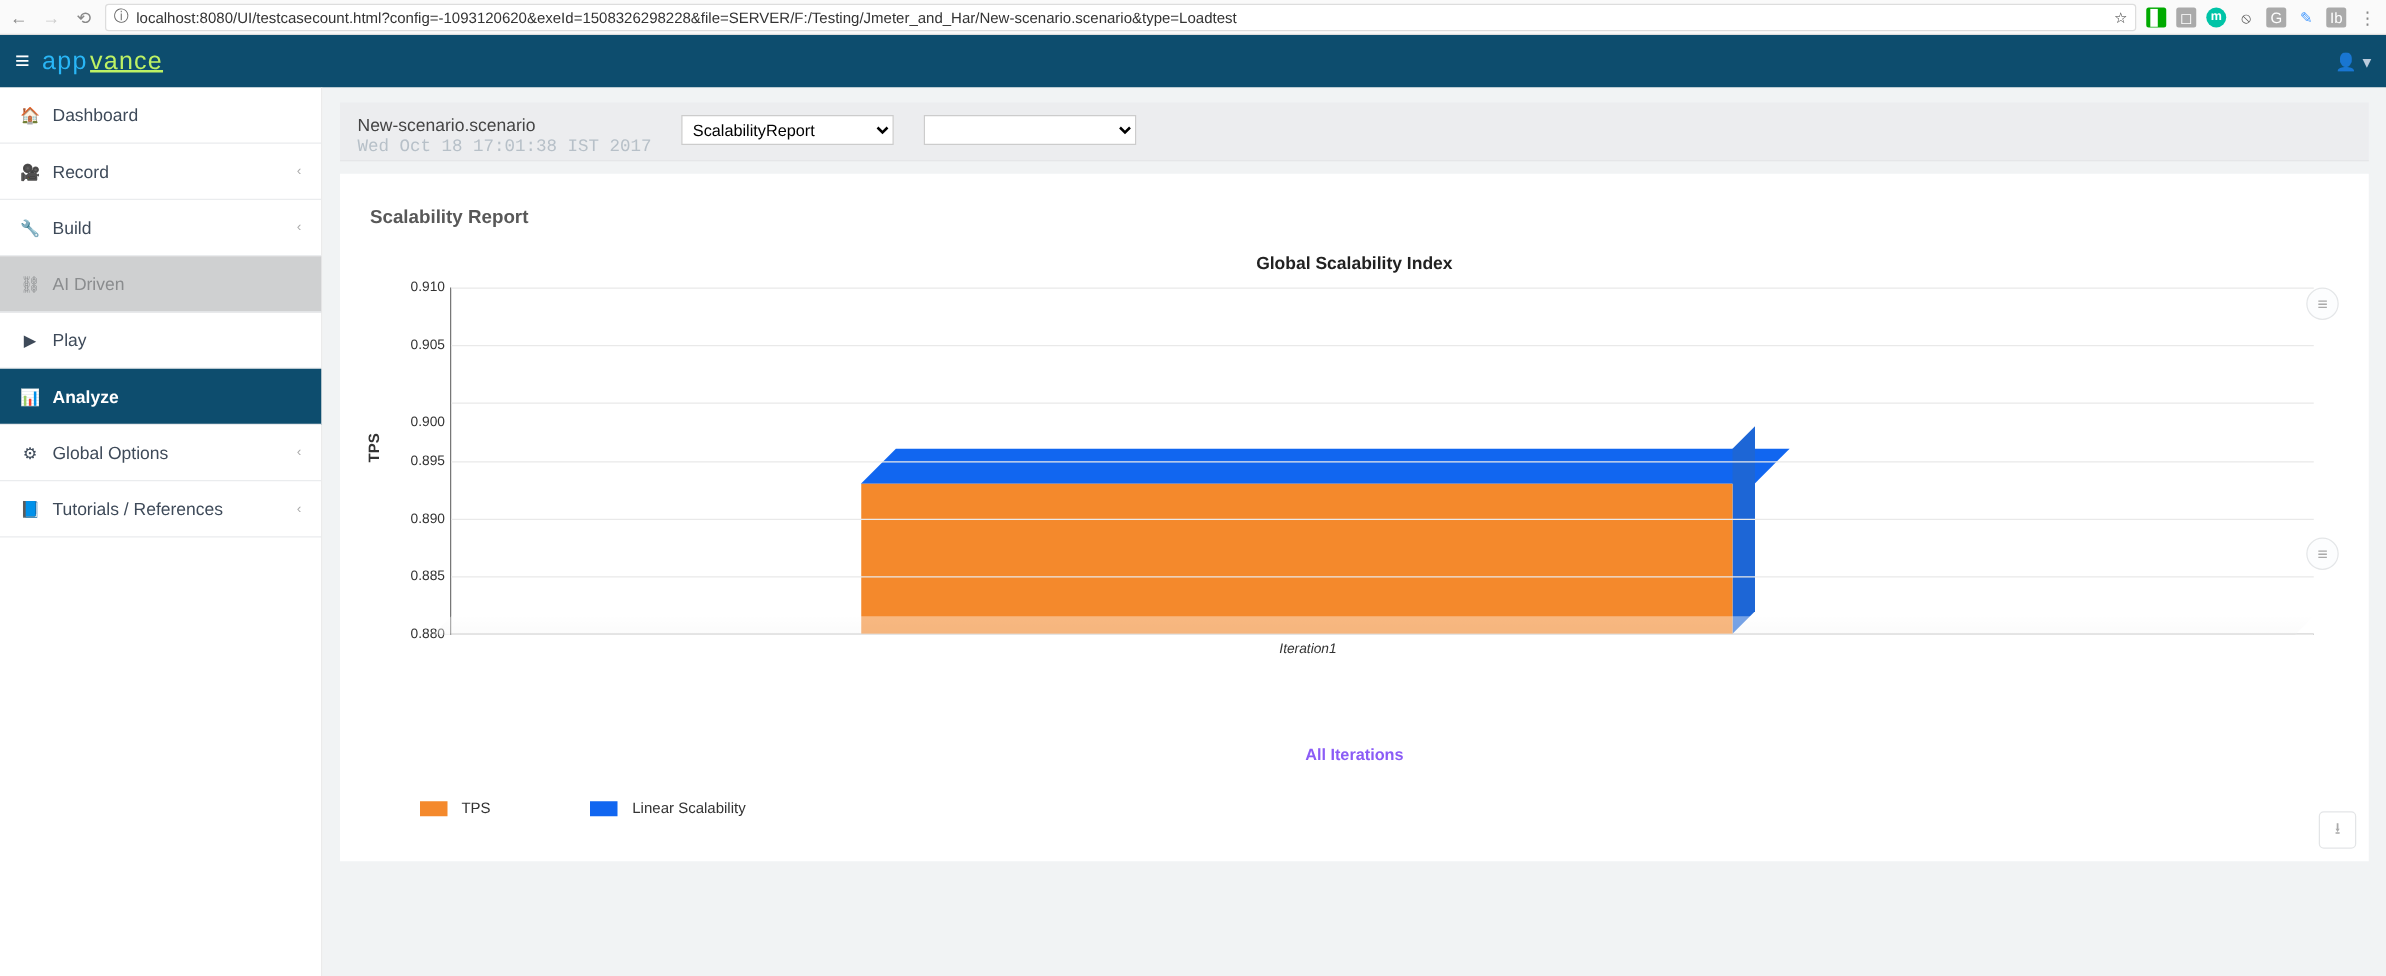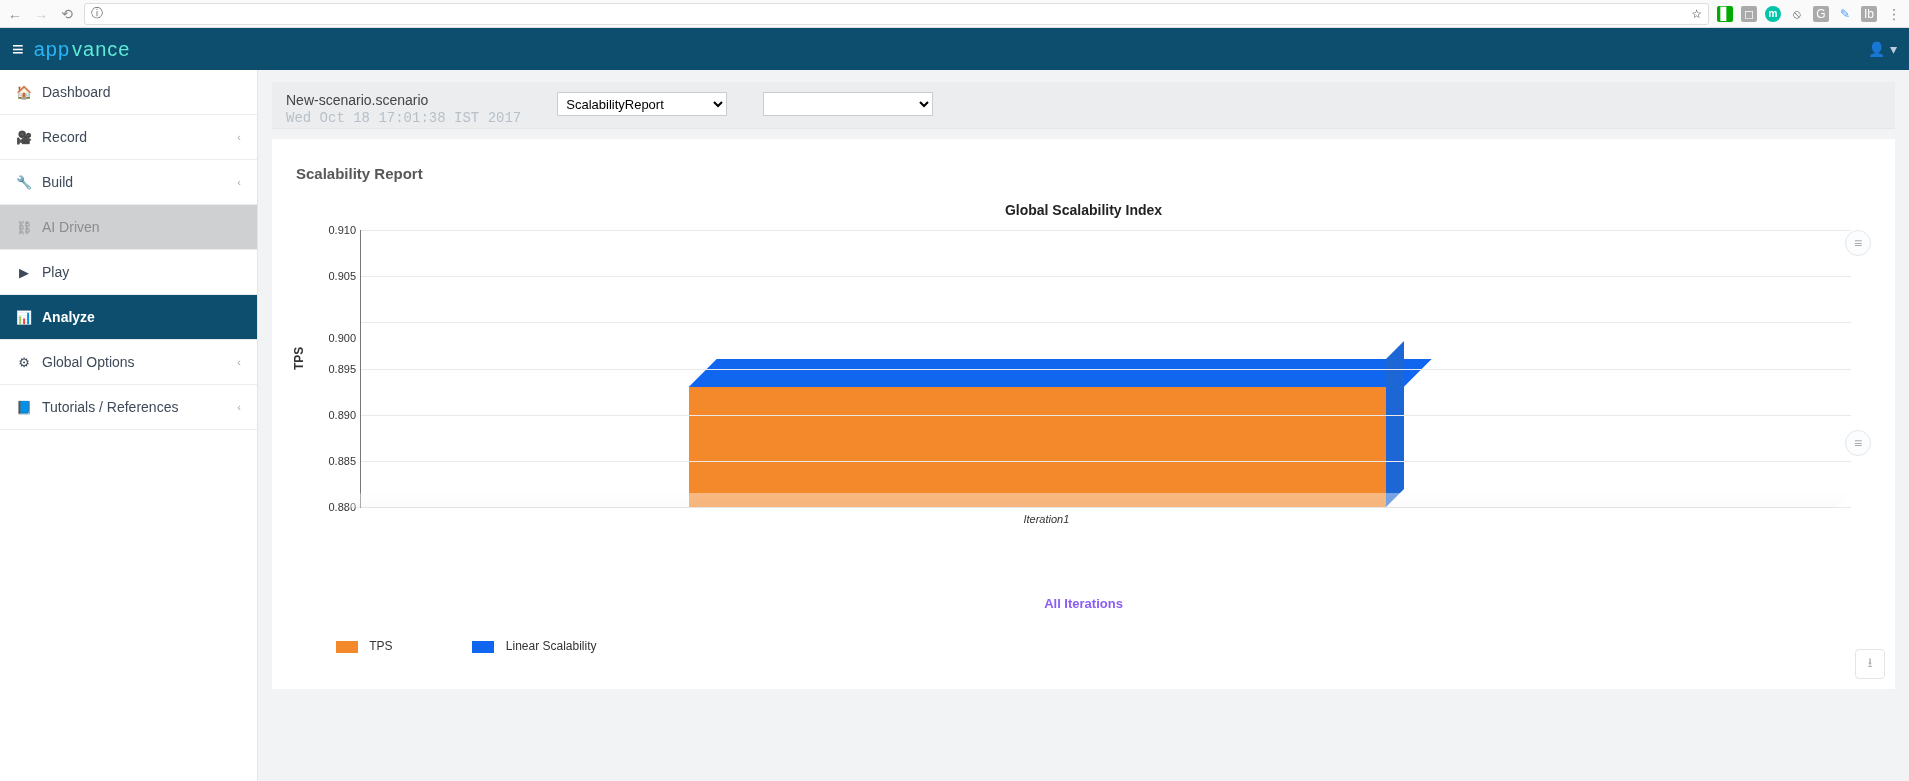--- a/index.html
+++ b/index.html
@@ -73,21 +73,21 @@
   .sidebar .item .chev { margin-left:auto; color:#aaa; font-size:11px;}
   .sidebar .icon { width:16px; display:inline-block; text-align:center; font-size:13px;}
 
   
   .content { flex:1; padding: 12px 14px; background:#f1f3f4; }
   .toolbar {
     background:#ecedef;
     padding: 10px 14px 2px 14px;
     border-bottom:1px solid #e5e6e8;
     display:flex;
-    gap: 36px;
+    gap: 24px;
     align-items:flex-start;
   }
   .toolbar .title-block { min-width:230px; }
   .toolbar .title { color:#444; font-size:14px; }
   .toolbar .timestamp { color:#b7c0c8; font-size:14px; margin-top:2px;font-family:Liberation Mono, monospace;}
   .toolbar select {
     height:24px; border:1px solid #ccc; background:#fff; font-size:13px;
     min-width:170px; padding:2px 4px;
   }
 
@@ -188,37 +188,38 @@
 </style>
 </head>
 <body>
 
 <div class="chrome-bar">
   <span class="nav-btn">←</span>
   <span class="nav-btn" style="color:#ccc;">→</span>
   <span class="nav-btn">⟲</span>
   <div class="url-box">
     <span class="info">ⓘ</span>
+    <span>localhost:8080/UI/testcasecount.html?config=-1093120620&amp;exeId=1508326298228&amp;file=SERVER/F:/Testing/Jmeter_and_Har/New-scenario.scenario&amp;type=Loadtest</span>
     <span style="margin-left:auto;">☆</span>
   </div>
   <span class="ext green">▋</span>
   <span class="ext gray">◻</span>
   <span class="ext teal">m</span>
   <span class="ext block">⦸</span>
   <span class="ext gray">G</span>
   <span class="ext block" style="color:#49f;">✎</span>
   <span class="ext gray">Ib</span>
   <span class="nav-btn">⋮</span>
 </div>
 
 <div class="app-header">
   <span class="hamburger">≡</span>
   <span class="brand">
     <span class="logo-swoosh">app</span>
-      <span class="logo-swoosh" style="color:#5eead4;">vance</span>
+      <span class="logo-swoosh" style="color:#bef264;text-decoration:underline;">vance</span>
   </span>
   <span class="spacer"></span>
   <span class="user">👤 ▾</span>
 </div>
 
 <div class="app-body">
 
   <div class="sidebar">
     <div class="item">
       <span class="icon">🏠</span>

